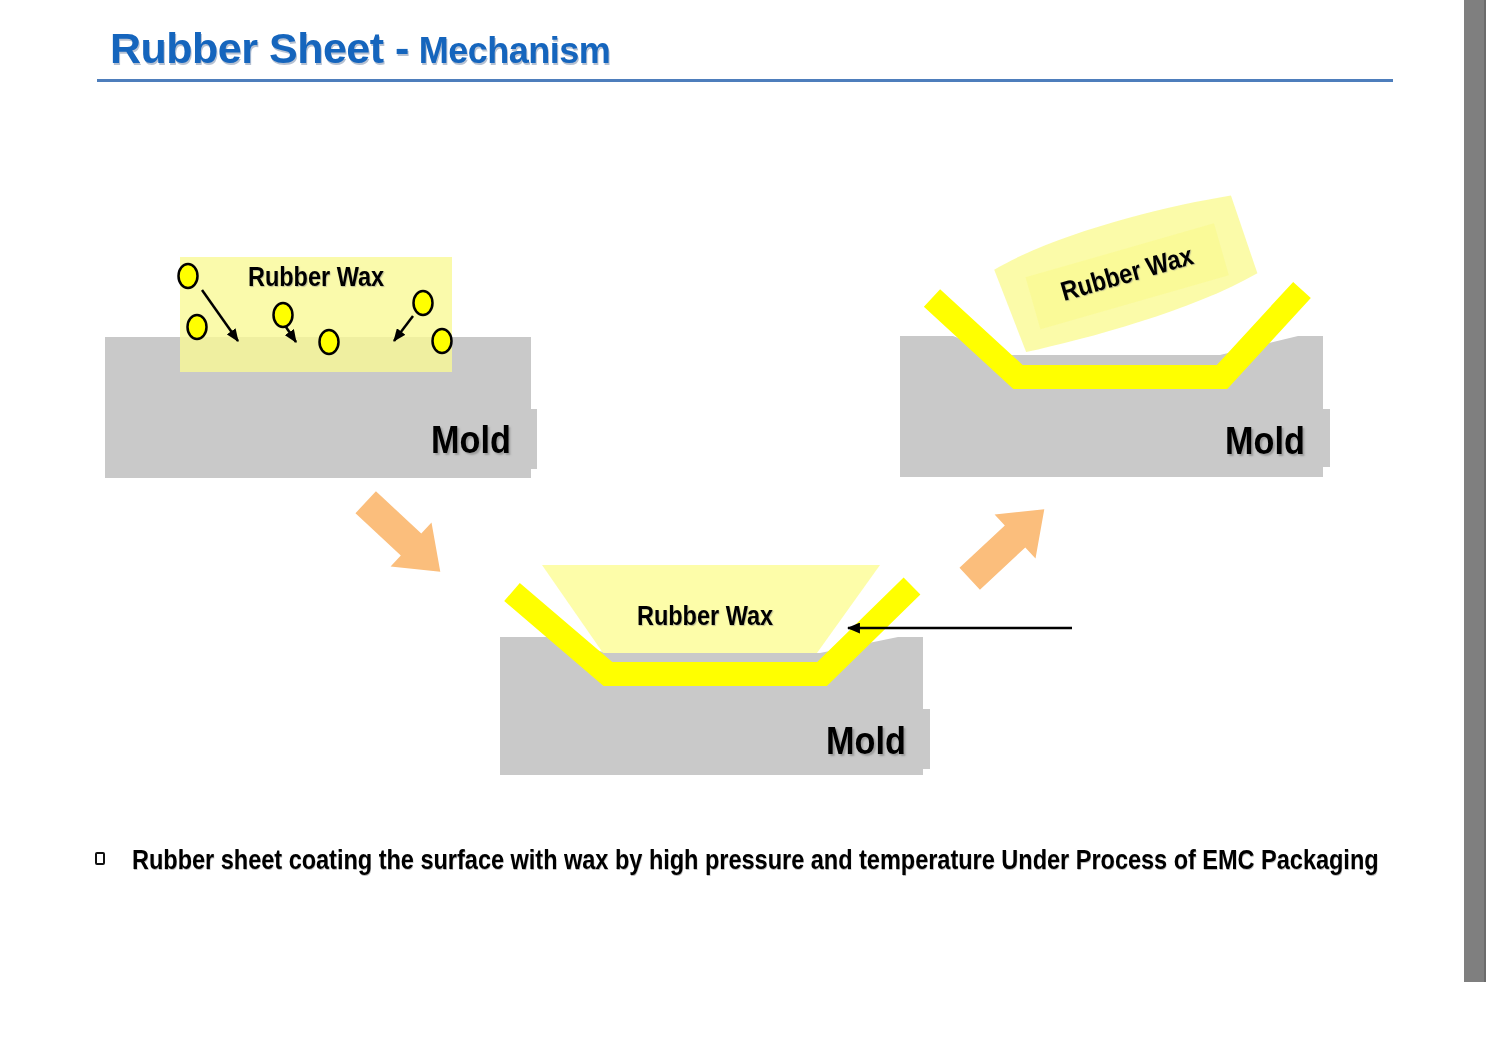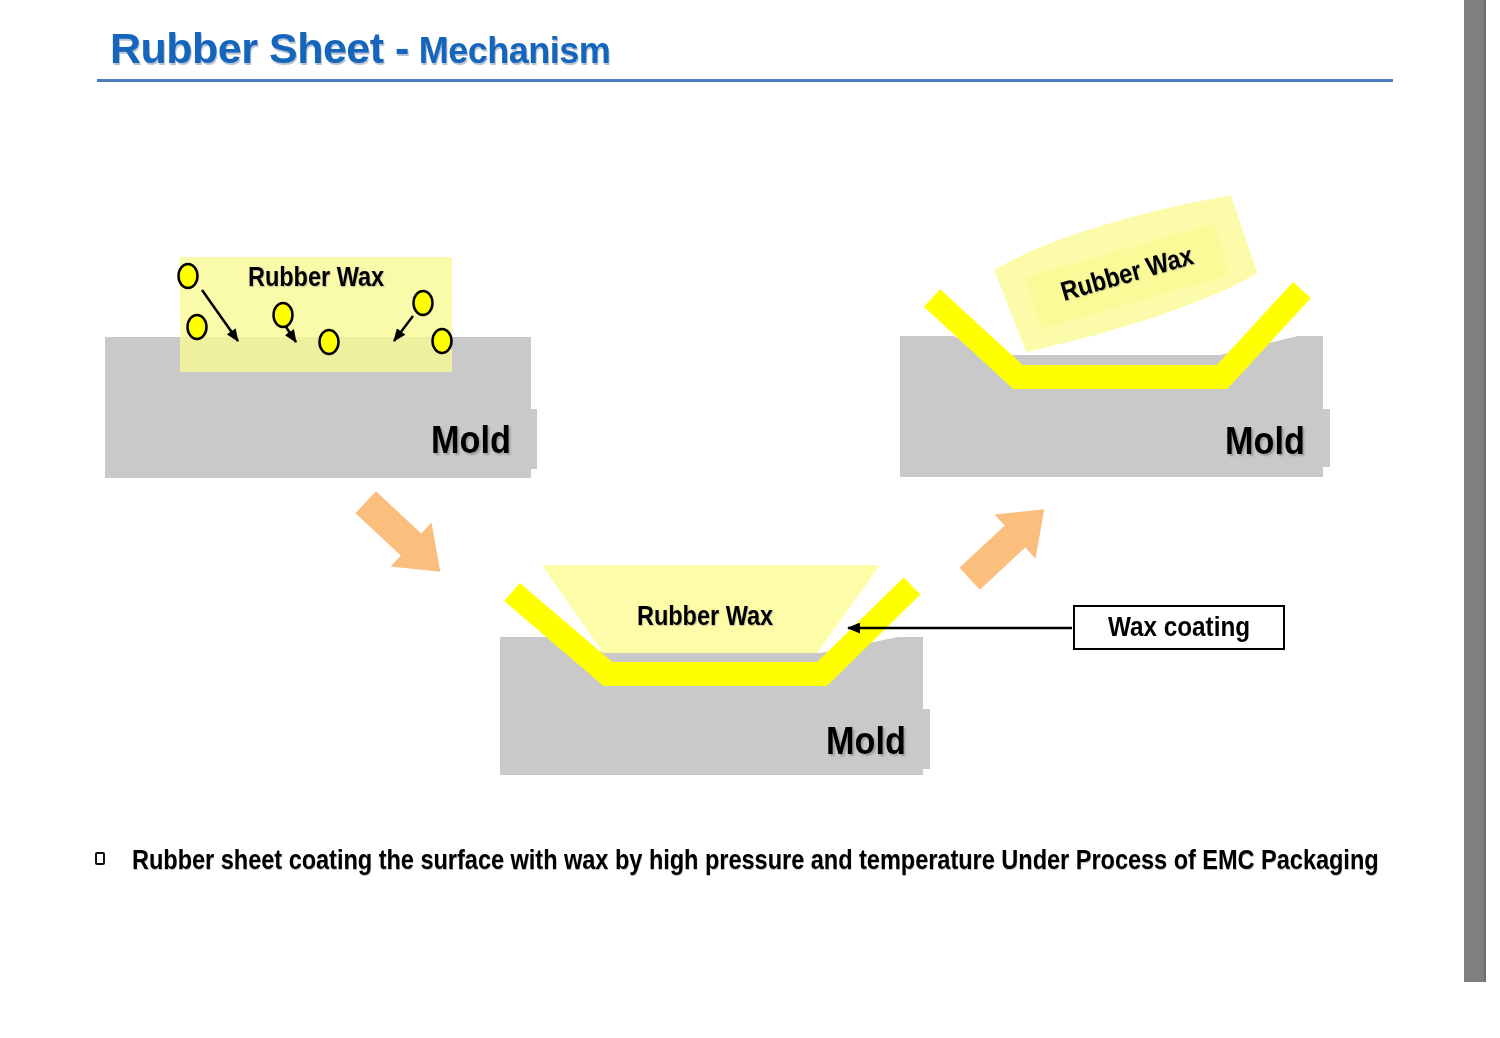--- a/index.html
+++ b/index.html
@@ -102,23 +102,20 @@
 
   <div class="lbl wax-lbl" style="left:316px;top:277px;">Rubber Wax</div>
   <div class="lbl mold-lbl" style="left:471px;top:440px;">Mold</div>
 
   <div class="lbl wax-lbl" style="left:705px;top:616px;">Rubber Wax</div>
   <div class="lbl mold-lbl" style="left:866px;top:741px;">Mold</div>
 
   <div class="lbl wax-lbl rot" style="left:1127px;top:274px;">Rubber Wax</div>
   <div class="lbl mold-lbl" style="left:1265px;top:441px;">Mold</div>
 
-  <div class="callout-box">
-    <span>Wax coating</span>
-  </div>
 
   <span class="bullet-square"></span>
   <div class="bullet-text">Rubber sheet coating the surface with wax by high pressure and temperature Under Process of EMC Packaging</div>
 
   <div class="side-bar"></div>
   <div class="footer-bar"></div>
 
 </div>
 
 </body></html>

